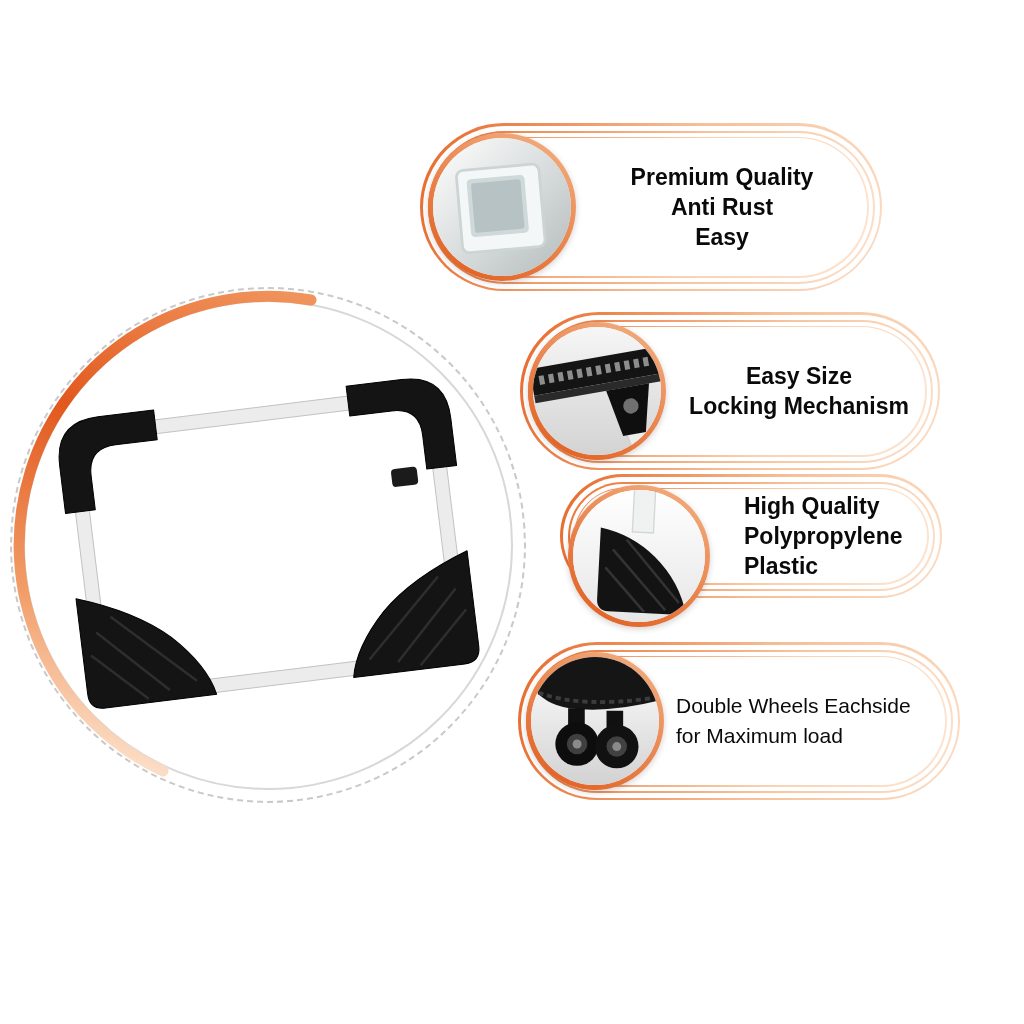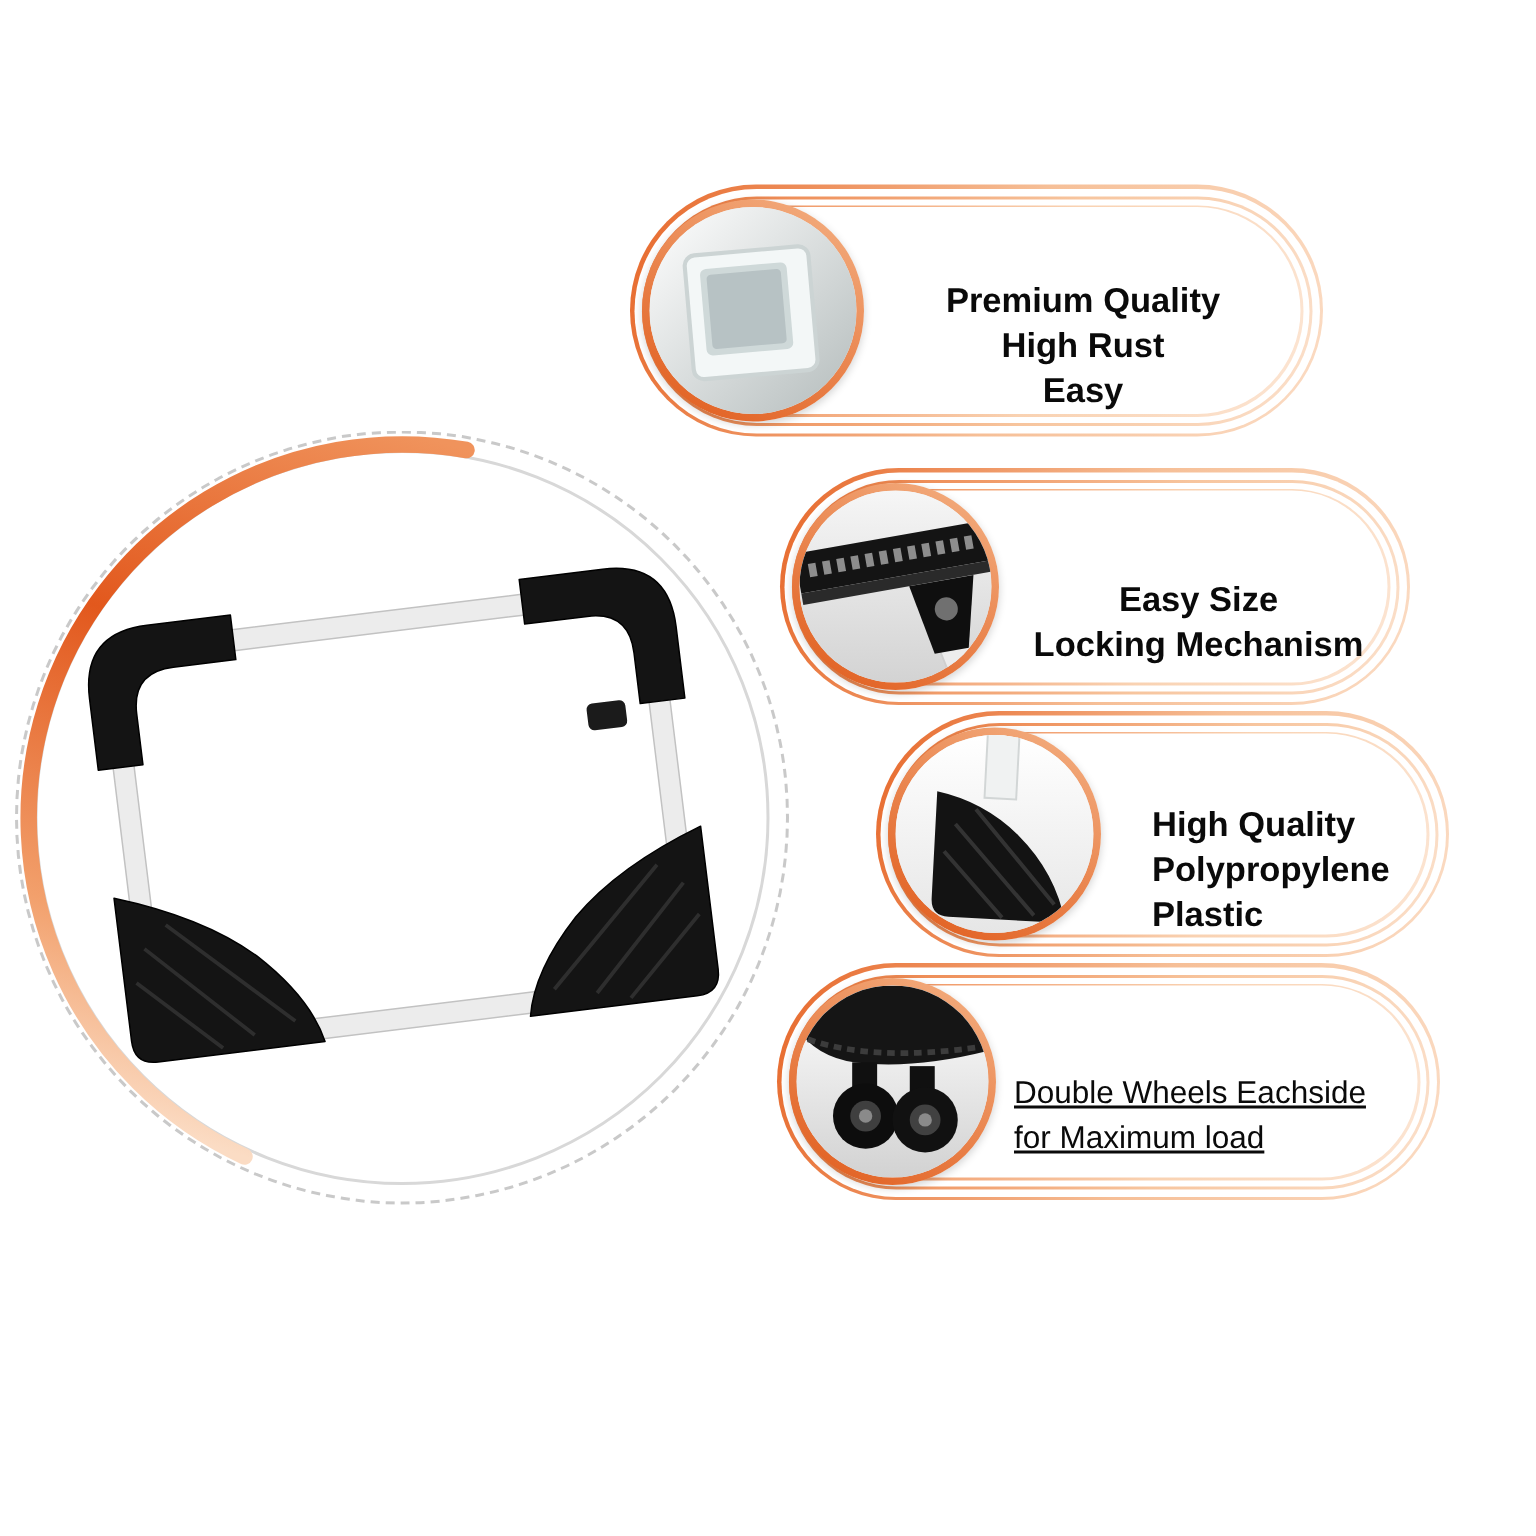--- a/index.html
+++ b/index.html
@@ -19,21 +19,21 @@
   .rw{background:#ffffff;padding:5px;}
   .rg{background:linear-gradient(105deg,#ea7336,#f7c59e 60%,#fbe0cb);padding:2px;}
   .rw2{background:#ffffff;padding:4px;height:100%;border-radius:999px;box-sizing:border-box;}
   .rg2{background:linear-gradient(105deg,#ed7f45,#f9d2b2 60%,#fce5d3);padding:1.5px;height:100%;border-radius:999px;box-sizing:border-box;}
   .core{background:#ffffff;height:100%;border-radius:999px;}
 
   .photo{position:absolute;border-radius:50%;background:linear-gradient(210deg,#f4b285,#e05a1a);padding:5px;box-sizing:border-box;z-index:3;box-shadow:0 2px 6px rgba(0,0,0,.18);}
   .photo-img{width:100%;height:100%;border-radius:50%;overflow:hidden;background:#eee;}
   .photo-img svg{display:block;width:100%;height:100%;}
 
-  .ptext{position:absolute;top:50%;transform:translateY(-50%);color:#0a0a0a;z-index:4;margin-top:23px;}
+  .ptext{position:absolute;top:50%;transform:translateY(-50%);color:#0a0a0a;z-index:4;}
   .ptext.center{text-align:center;}
   .ptext.bold div{font-weight:700;font-size:23px;line-height:30px;}
   .ptext.normal div{font-weight:400;font-size:21px;line-height:30px;}
 </style>
 </head>
 <body>
 
 <div class="canvas">
 
   <div class="hero">
@@ -96,21 +96,21 @@
           <g transform="rotate(-5 50 50)">
             <rect x="19" y="21" width="60" height="60" rx="5" fill="#f3f7f7" stroke="#ccd4d4" stroke-width="2"></rect>
             <rect x="26" y="28" width="42" height="42" rx="3" fill="#cfd9d9"></rect>
             <rect x="29" y="31" width="36" height="36" rx="2" fill="#b7c2c4"></rect>
           </g>
         </svg>
       </div>
     </div>
     <div class="ptext bold center" style="left:168px;right:26px;">
       <div>Premium Quality</div>
-      <div>High Rust</div>
+      <div>Anti Rust</div>
       <div>Easy</div>
     </div>
   </div>
 
   <div class="pill" style="left:520px;top:312px;width:420px;height:158px;">
     <div class="rw">
         <div class="rg">
           <div class="rw2">
             <div class="rg2">
               <div class="core"></div>
@@ -138,21 +138,21 @@
           </g>
         </svg>
       </div>
     </div>
     <div class="ptext bold center" style="left:156px;right:18px;">
       <div>Easy Size</div>
       <div>Locking Mechanism</div>
     </div>
   </div>
 
-  <div class="pill" style="left:584px;top:474px;width:382px;height:164px;">
+  <div class="pill" style="left:560px;top:474px;width:382px;height:124px;">
     <div class="rw">
         <div class="rg">
           <div class="rw2">
             <div class="rg2">
               <div class="core"></div>
             </div>
           </div>
         </div>
       </div>
     <div class="photo" style="left:8px;top:11px;width:142px;height:142px;">
@@ -206,19 +206,19 @@
           <rect x="59" y="42" width="13" height="15" fill="#101010"></rect>
           <circle cx="36" cy="68" r="17" fill="#0d0d0d"></circle>
           <circle cx="36" cy="68" r="8" fill="#3f3f3f"></circle>
           <circle cx="36" cy="68" r="3.5" fill="#8a8a8a"></circle>
           <circle cx="67" cy="70" r="17" fill="#111111"></circle>
           <circle cx="67" cy="70" r="8" fill="#414141"></circle>
           <circle cx="67" cy="70" r="3.5" fill="#8a8a8a"></circle>
         </svg>
       </div>
     </div>
-    <div class="ptext normal" style="left:158px;right:10px;text-decoration:underline;">
+    <div class="ptext normal" style="left:158px;right:10px;">
       <div>Double Wheels Eachside</div>
       <div>for Maximum load</div>
     </div>
   </div>
 
 </div>
 
 </body></html>

